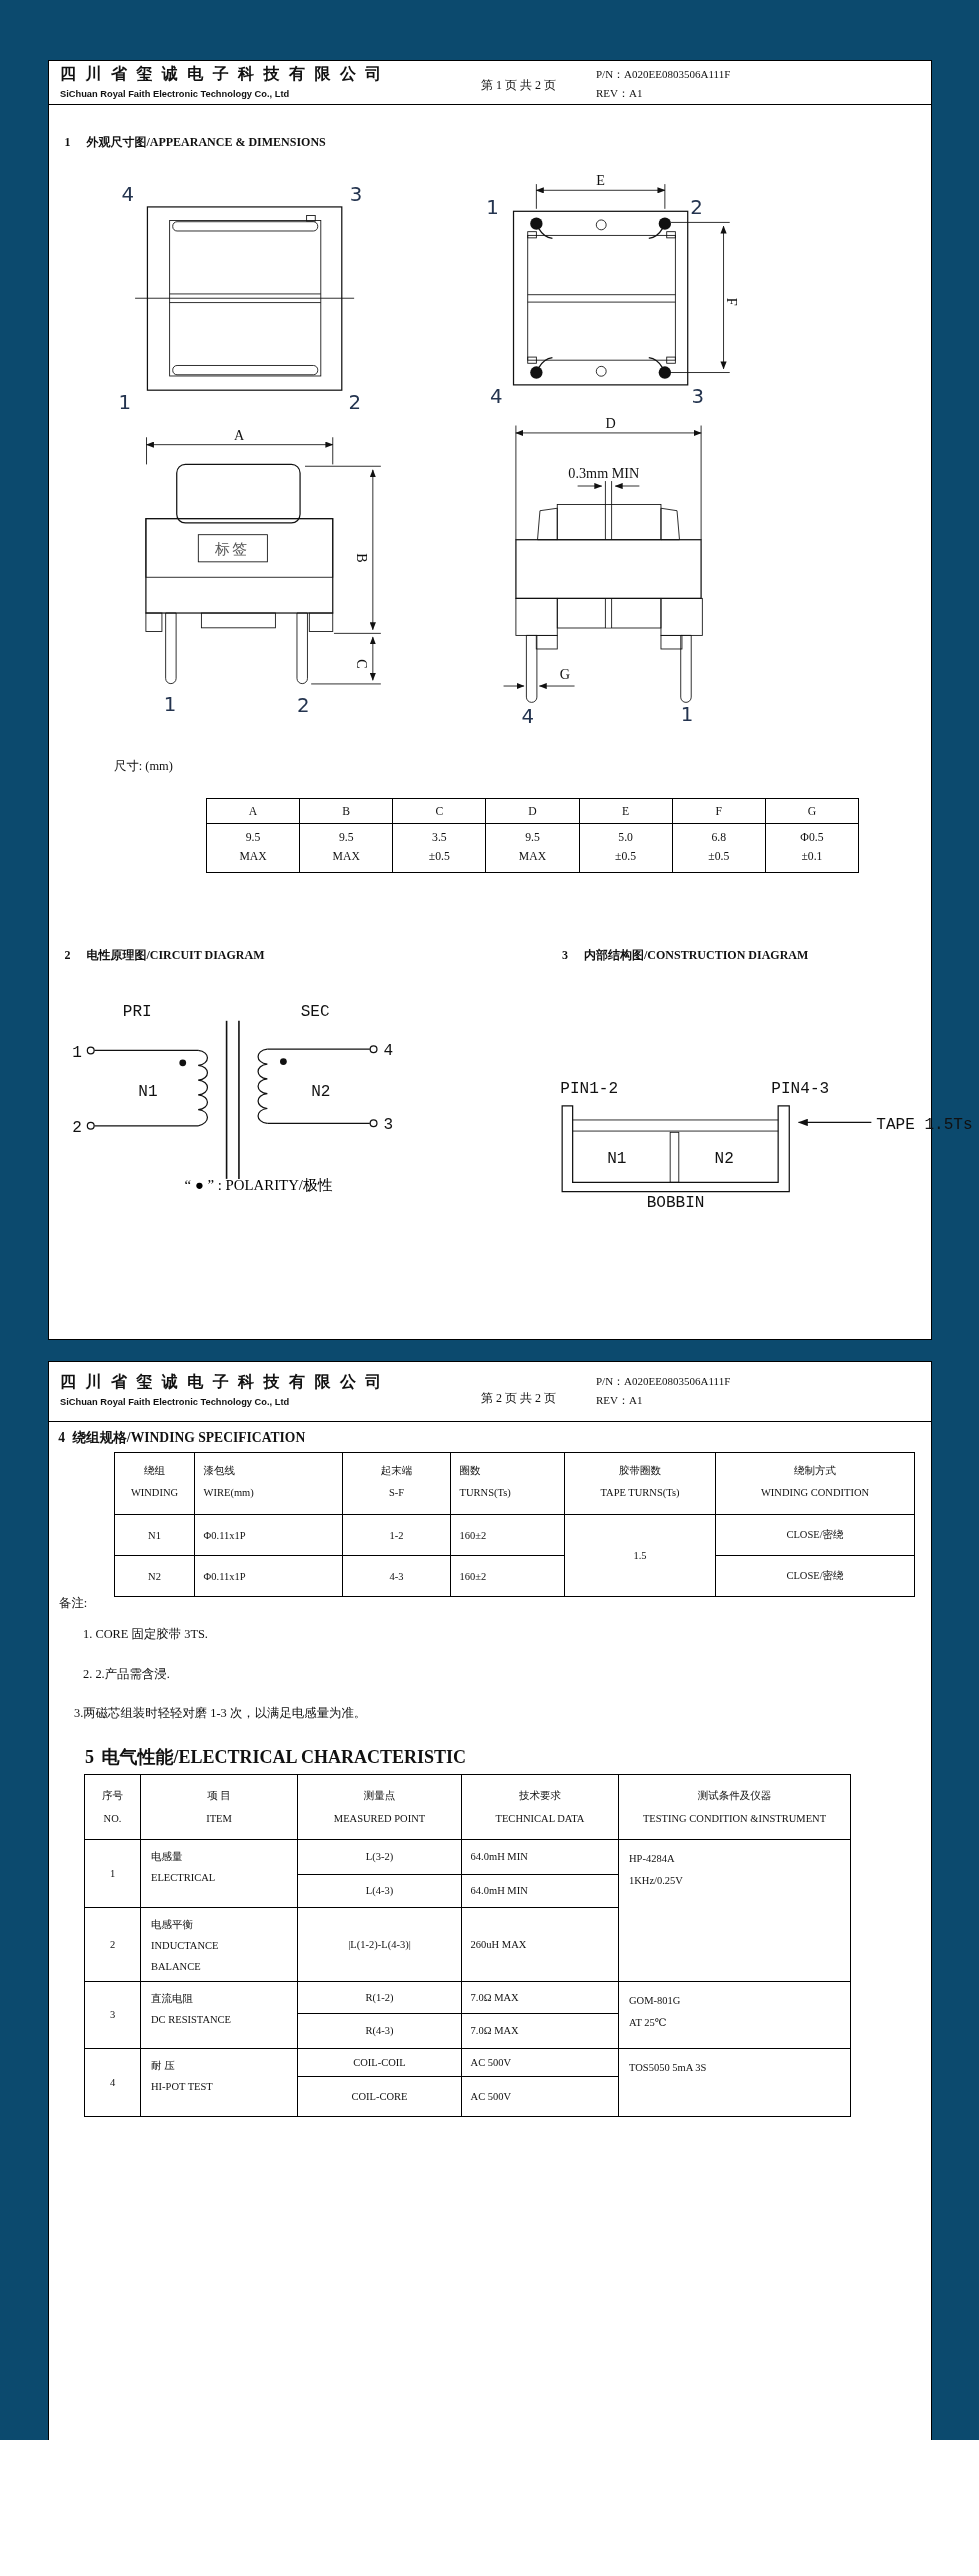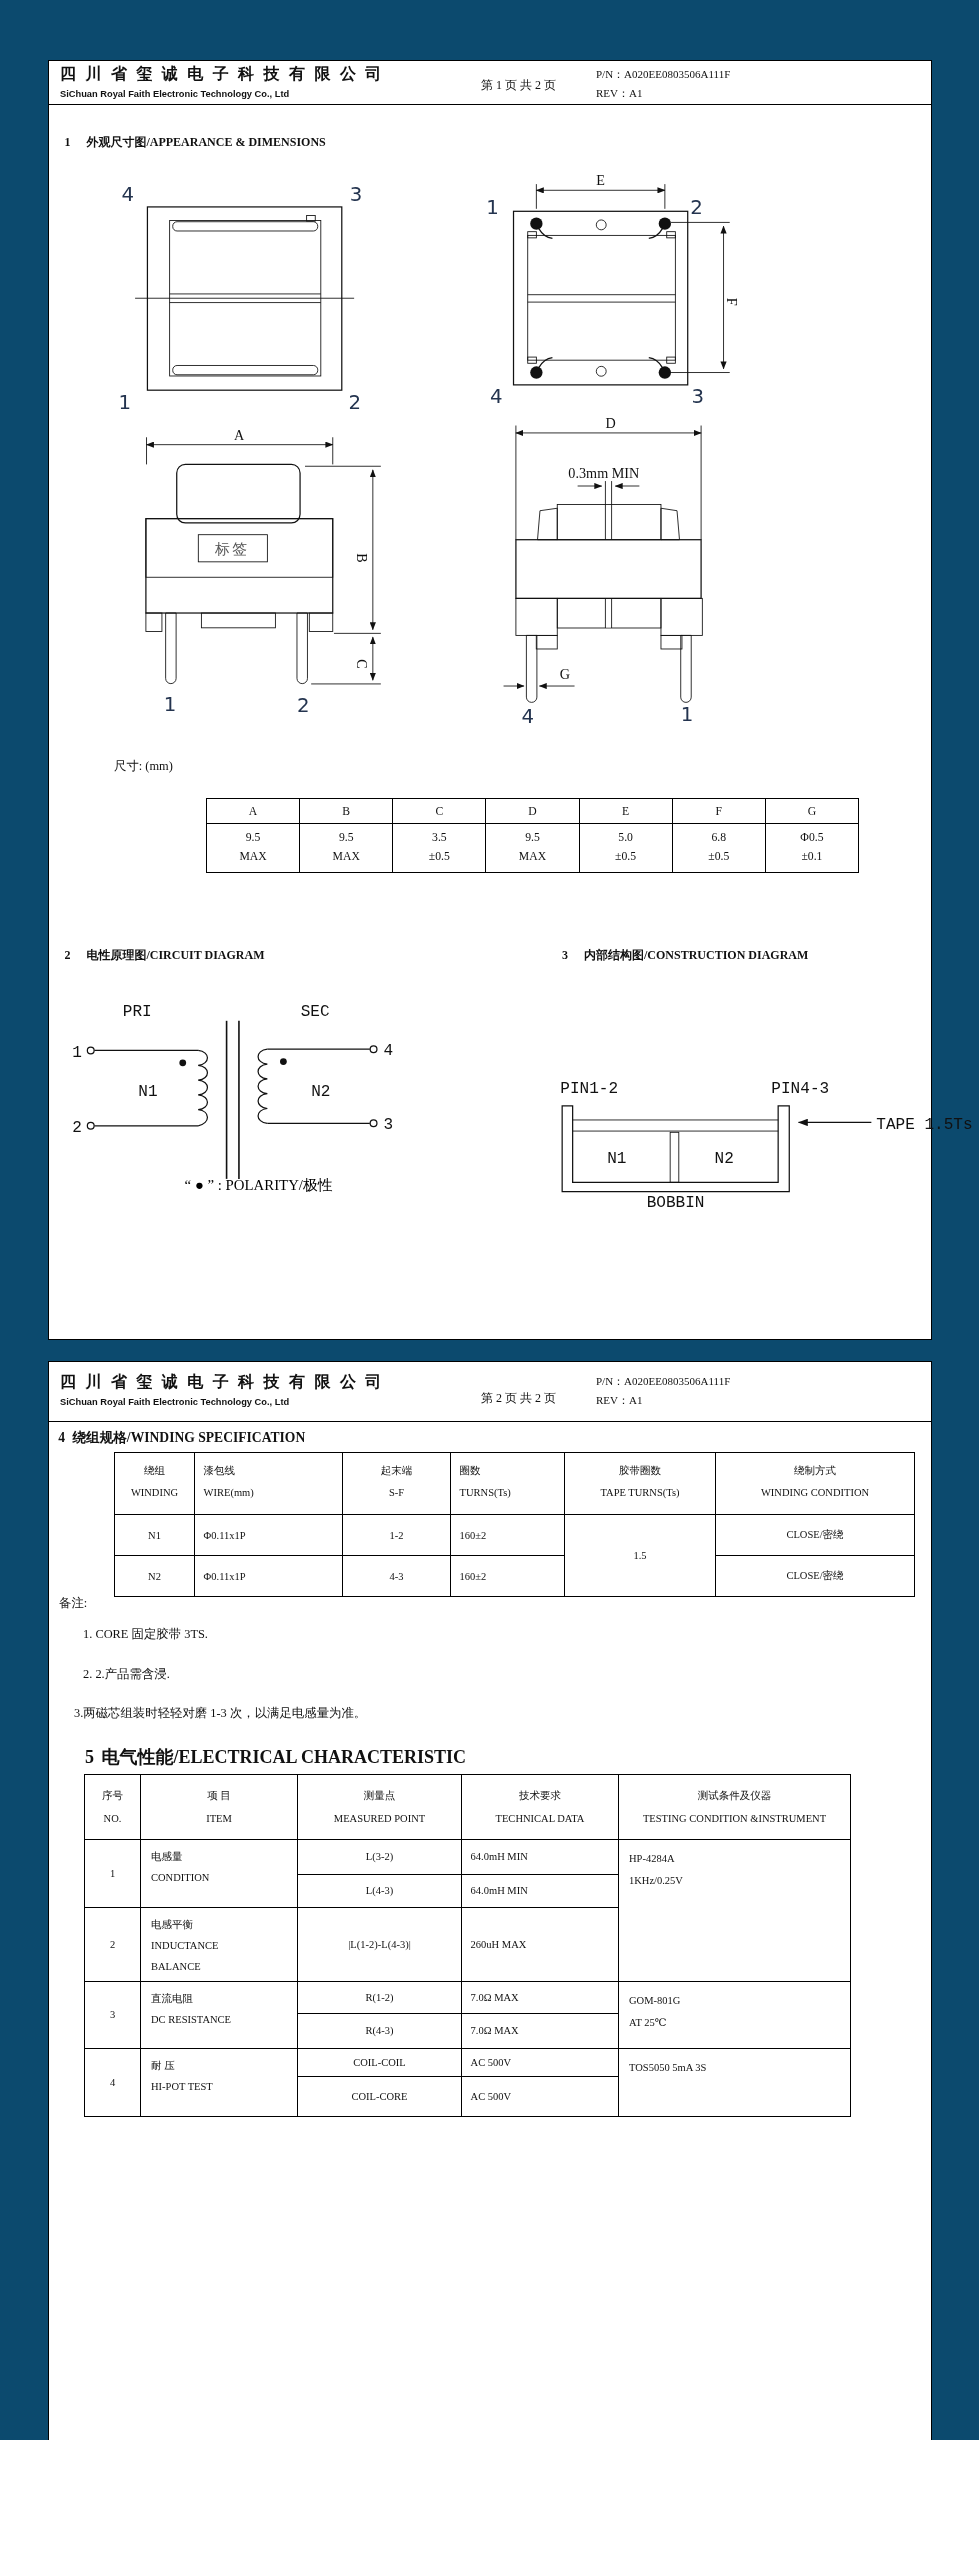--- a/index.html
+++ b/index.html
@@ -435,21 +435,21 @@
             </th>
         <th>
               <div>测试条件及仪器</div>
               <div>TESTING CONDITION &amp;INSTRUMENT</div>
             </th>
       </tr>
       <tr style="height:35px;">
         <td rowspan="2">1</td>
         <td rowspan="2" class="item-cell">
               <div>电感量</div>
-              <div class="item-en">CONDITION</div>
+              <div class="item-en">ELECTRICAL</div>
             </td>
         <td>L(3-2)</td>
         <td class="data-cell">64.0mH MIN</td>
         <td rowspan="3" class="cond-cell">
               <div>HP-4284A</div>
               <div>1KHz/0.25V</div>
             </td>
       </tr>
       <tr style="height:33px;">
         <td>L(4-3)</td>

